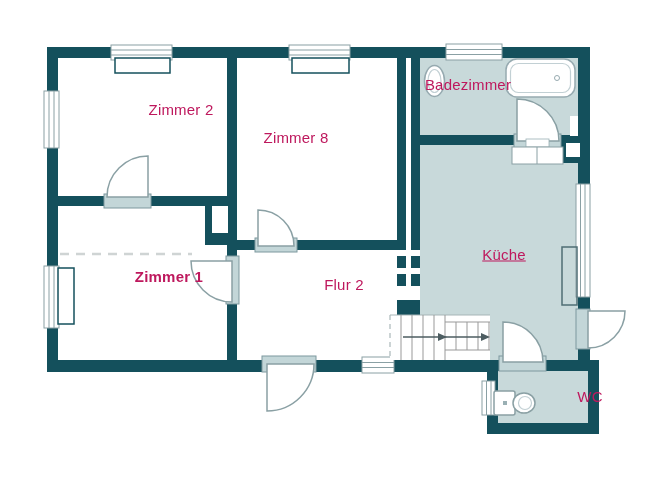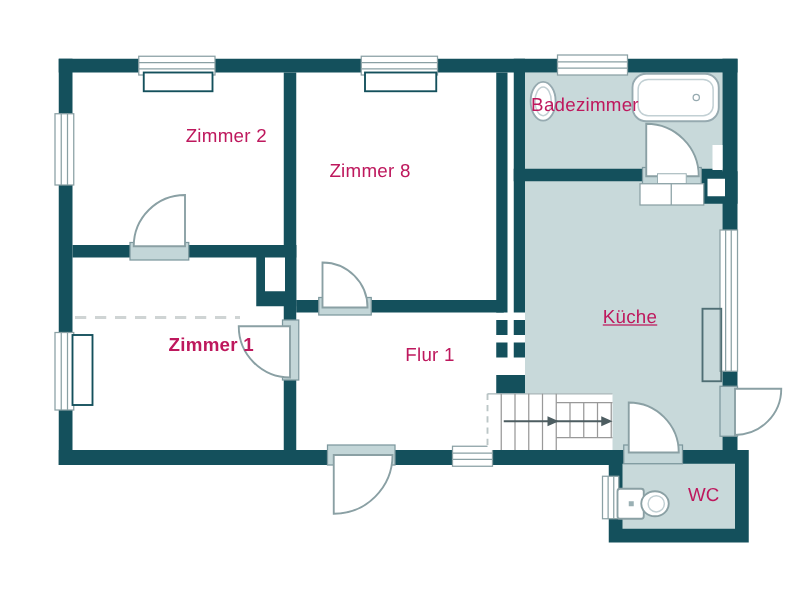--- a/index.html
+++ b/index.html
@@ -166,17 +166,17 @@
       <ellipse cx="524" cy="403" rx="11" ry="10" fill="#ffffff" stroke="#8aa0a4" stroke-width="1.5"></ellipse>
       <ellipse cx="525" cy="403" rx="6.5" ry="6.5" fill="none" stroke="#c2d0d4" stroke-width="1.2"></ellipse>
     </g>
   </g>
 </svg>
 
 <div class="room-label" style="left:181px; top:109px;">Zimmer 2</div>
 <div class="room-label" style="left:296px; top:137px;">Zimmer 8</div>
 <div class="room-label" style="left:468px; top:84px;">Badezimmer</div>
 <div class="room-label" style="left:169px; top:276px;font-weight:bold;">Zimmer 1</div>
-<div class="room-label" style="left:344px; top:284px;">Flur 1</div>
+<div class="room-label" style="left:344px; top:284px;">Flur 2</div>
 <div class="room-label" style="left:504px; top:254px;text-decoration:underline;">Küche</div>
-<div class="room-label" style="left:563px; top:396px;text-align:right;">WC</div>
+<div class="room-label" style="left:590px; top:396px;text-align:right;">WC</div>
 
 </div>
 
 </body></html>

